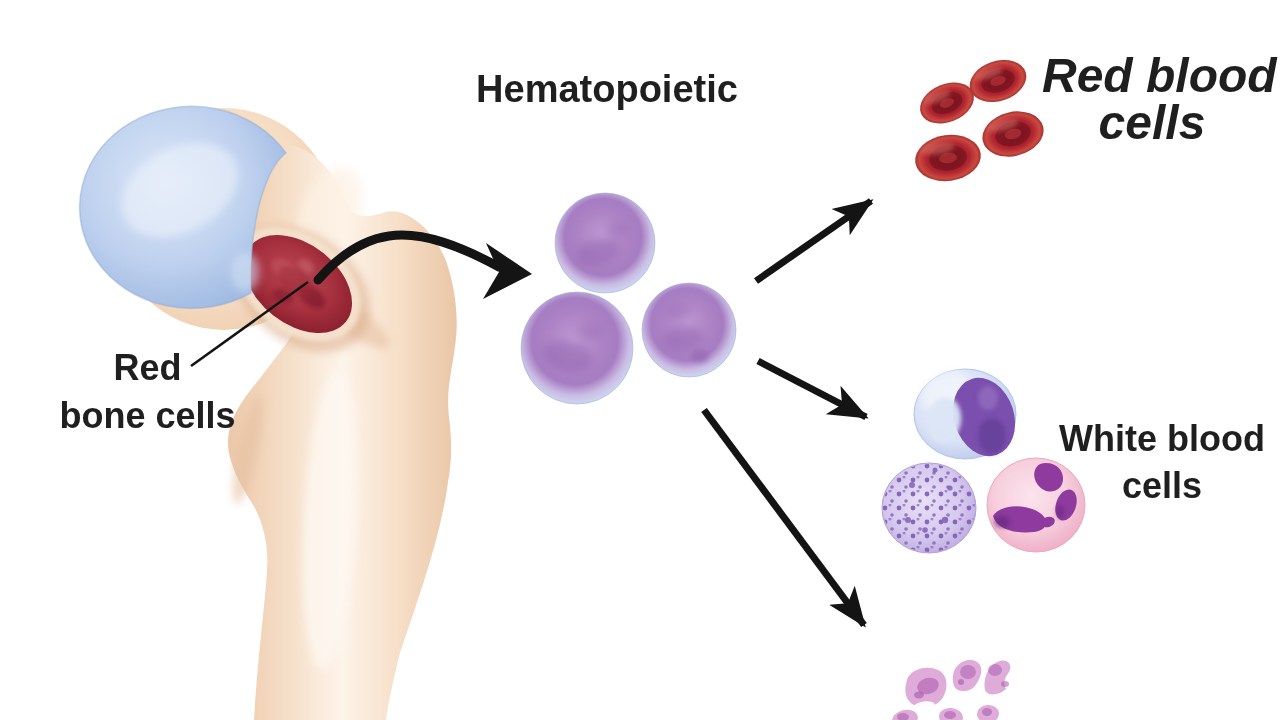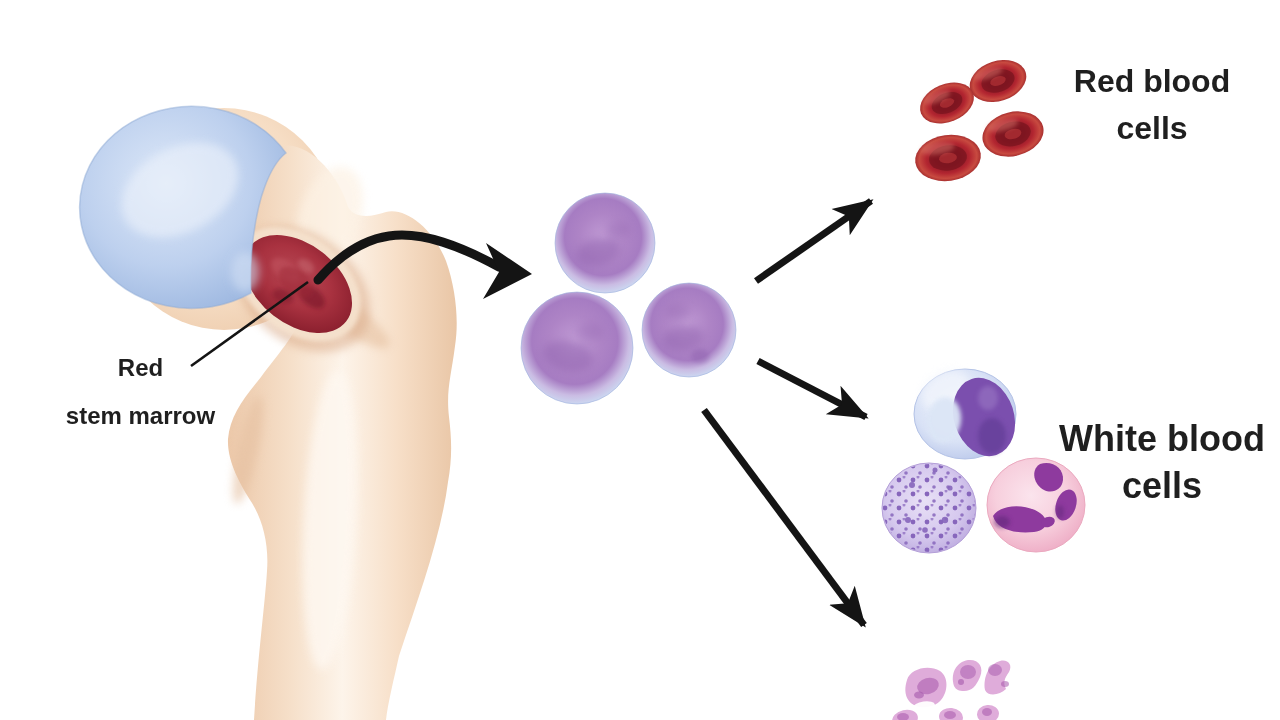--- a/index.html
+++ b/index.html
@@ -7,22 +7,22 @@
     position:relative;width:1280px;height:720px;overflow:hidden;background:#ffffff;
     font-family:"Liberation Sans",sans-serif;
   }
   #art{position:absolute;left:0;top:0;}
   .lbl{
     position:absolute;text-align:center;color:#1f1f1f;font-weight:600;
     font-family:"Liberation Sans",sans-serif;white-space:nowrap;
   }
   .lbl div{display:block;}
   #title-label{left:397px;top:68px;width:420px;font-size:38px;line-height:43px;}
-  #marrow-label{left:8px;top:344px;width:265px;font-size:24px;line-height:48px;}
-  #rbc-label{left:1042px;top:58px;width:220px;font-size:32px;line-height:47px;}
+  #marrow-label{left:15px;top:344px;width:265px;font-size:36px;line-height:48px;}
+  #rbc-label{left:1042px;top:52px;width:220px;font-size:48px;line-height:47px;font-style:italic;}
   #wbc-label{left:1047px;top:388px;width:230px;font-size:36px;line-height:47px;margin-top:27px;}
 </style>
 </head>
 <body>
 
 <div id="canvas">
 
 <svg id="art" width="1280" height="720" viewBox="0 0 1280 720" xmlns="http://www.w3.org/2000/svg">
   <defs>
     <filter id="f4" x="-60%" y="-60%" width="220%" height="220%">
@@ -275,25 +275,26 @@
       <ellipse cx="950" cy="715" rx="6" ry="4" opacity="0.55" fill="#a558ac"></ellipse>
     </g>
     <g>
       <ellipse cx="988" cy="714" rx="11" ry="9" transform="rotate(-5 988 714)" fill="#dfacda"></ellipse>
       <ellipse cx="987" cy="712" rx="5" ry="4" opacity="0.55" fill="#a558ac"></ellipse>
     </g>
   </g>
 </svg>
 
 <div class="lbl" id="title-label">
+  <div>Hematopoietic</div>
 </div>
 
 <div class="lbl" id="marrow-label">
   <div>Red</div>
-  <div>stem marrow</div>
+  <div>bone cells</div>
 </div>
 
 <div class="lbl" id="rbc-label">
   <div>Red blood</div>
   <div>cells</div>
 </div>
 
 <div class="lbl" id="wbc-label">
   <div>White blood</div>
   <div>cells</div>

